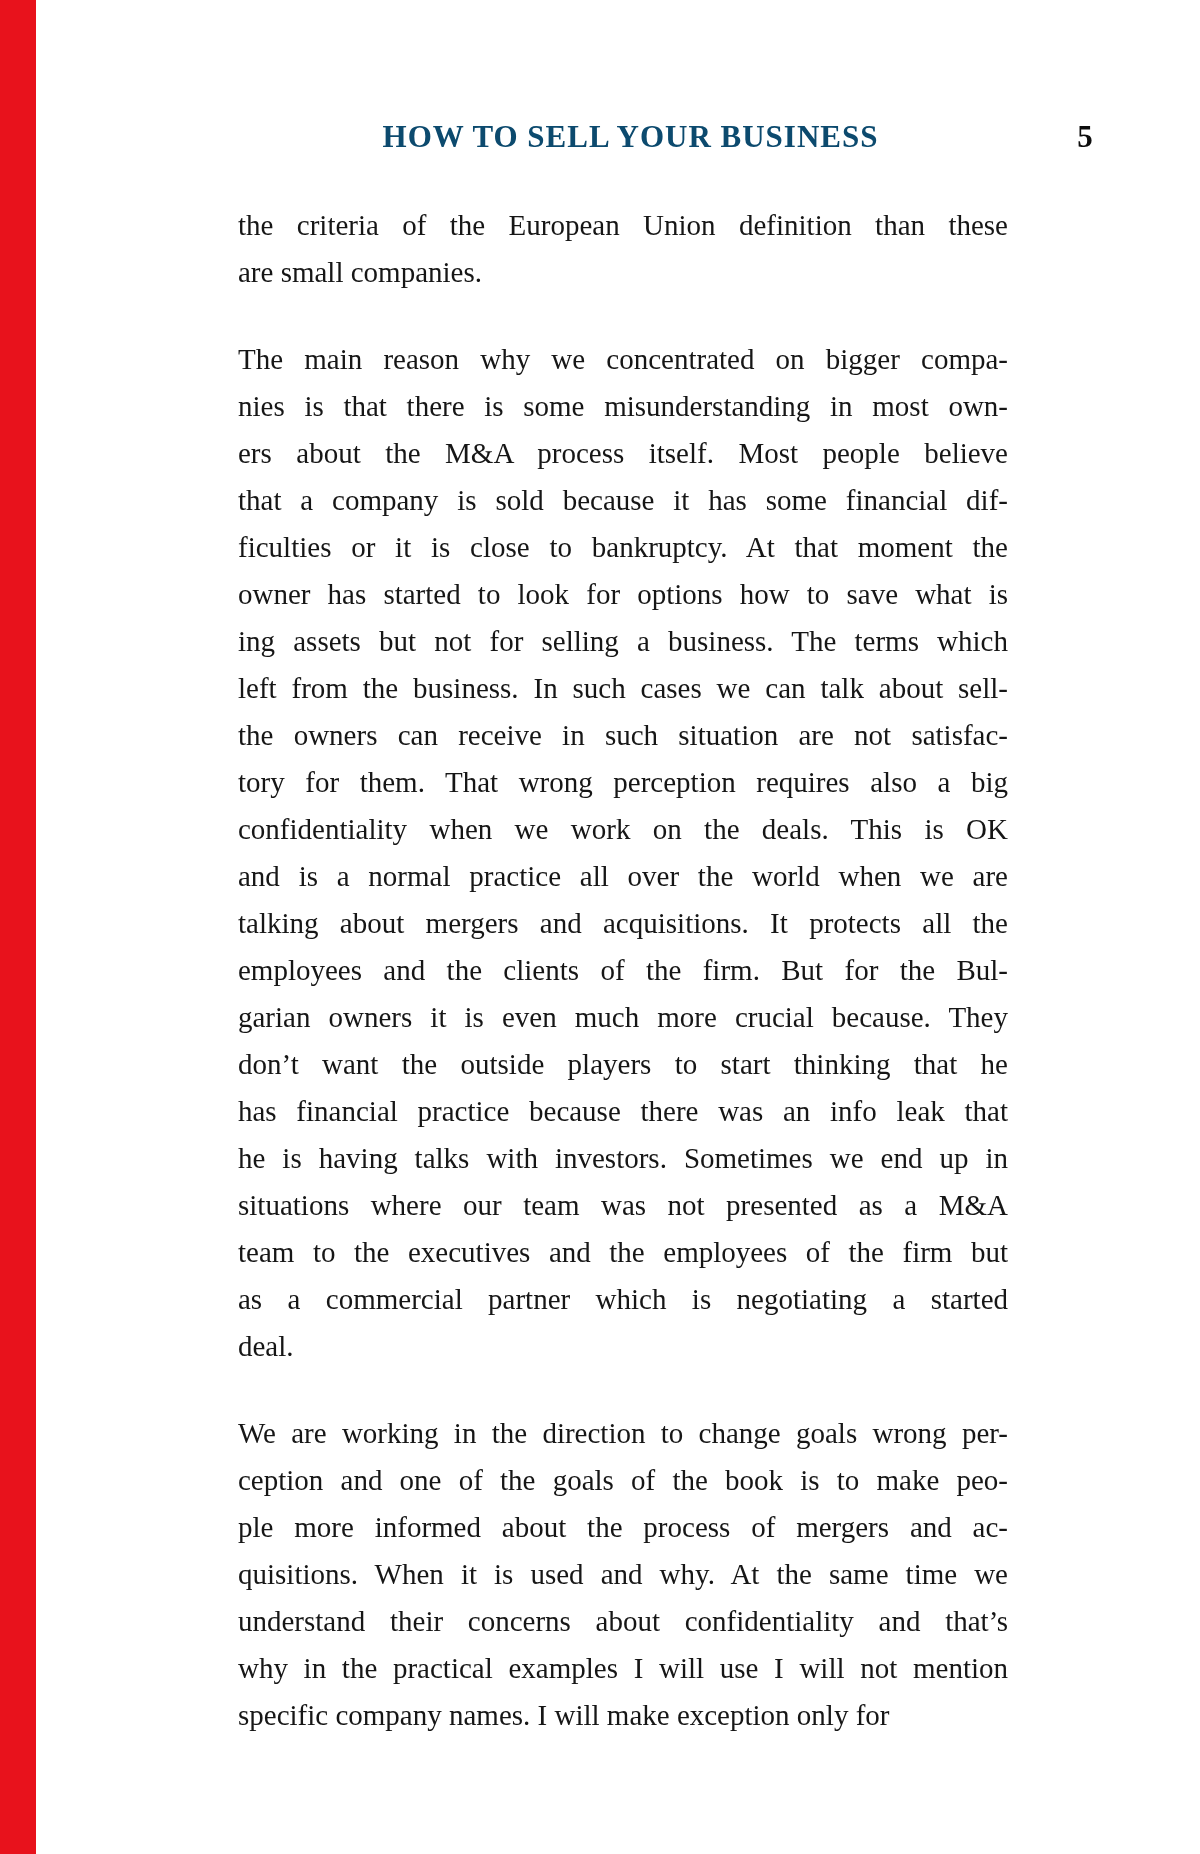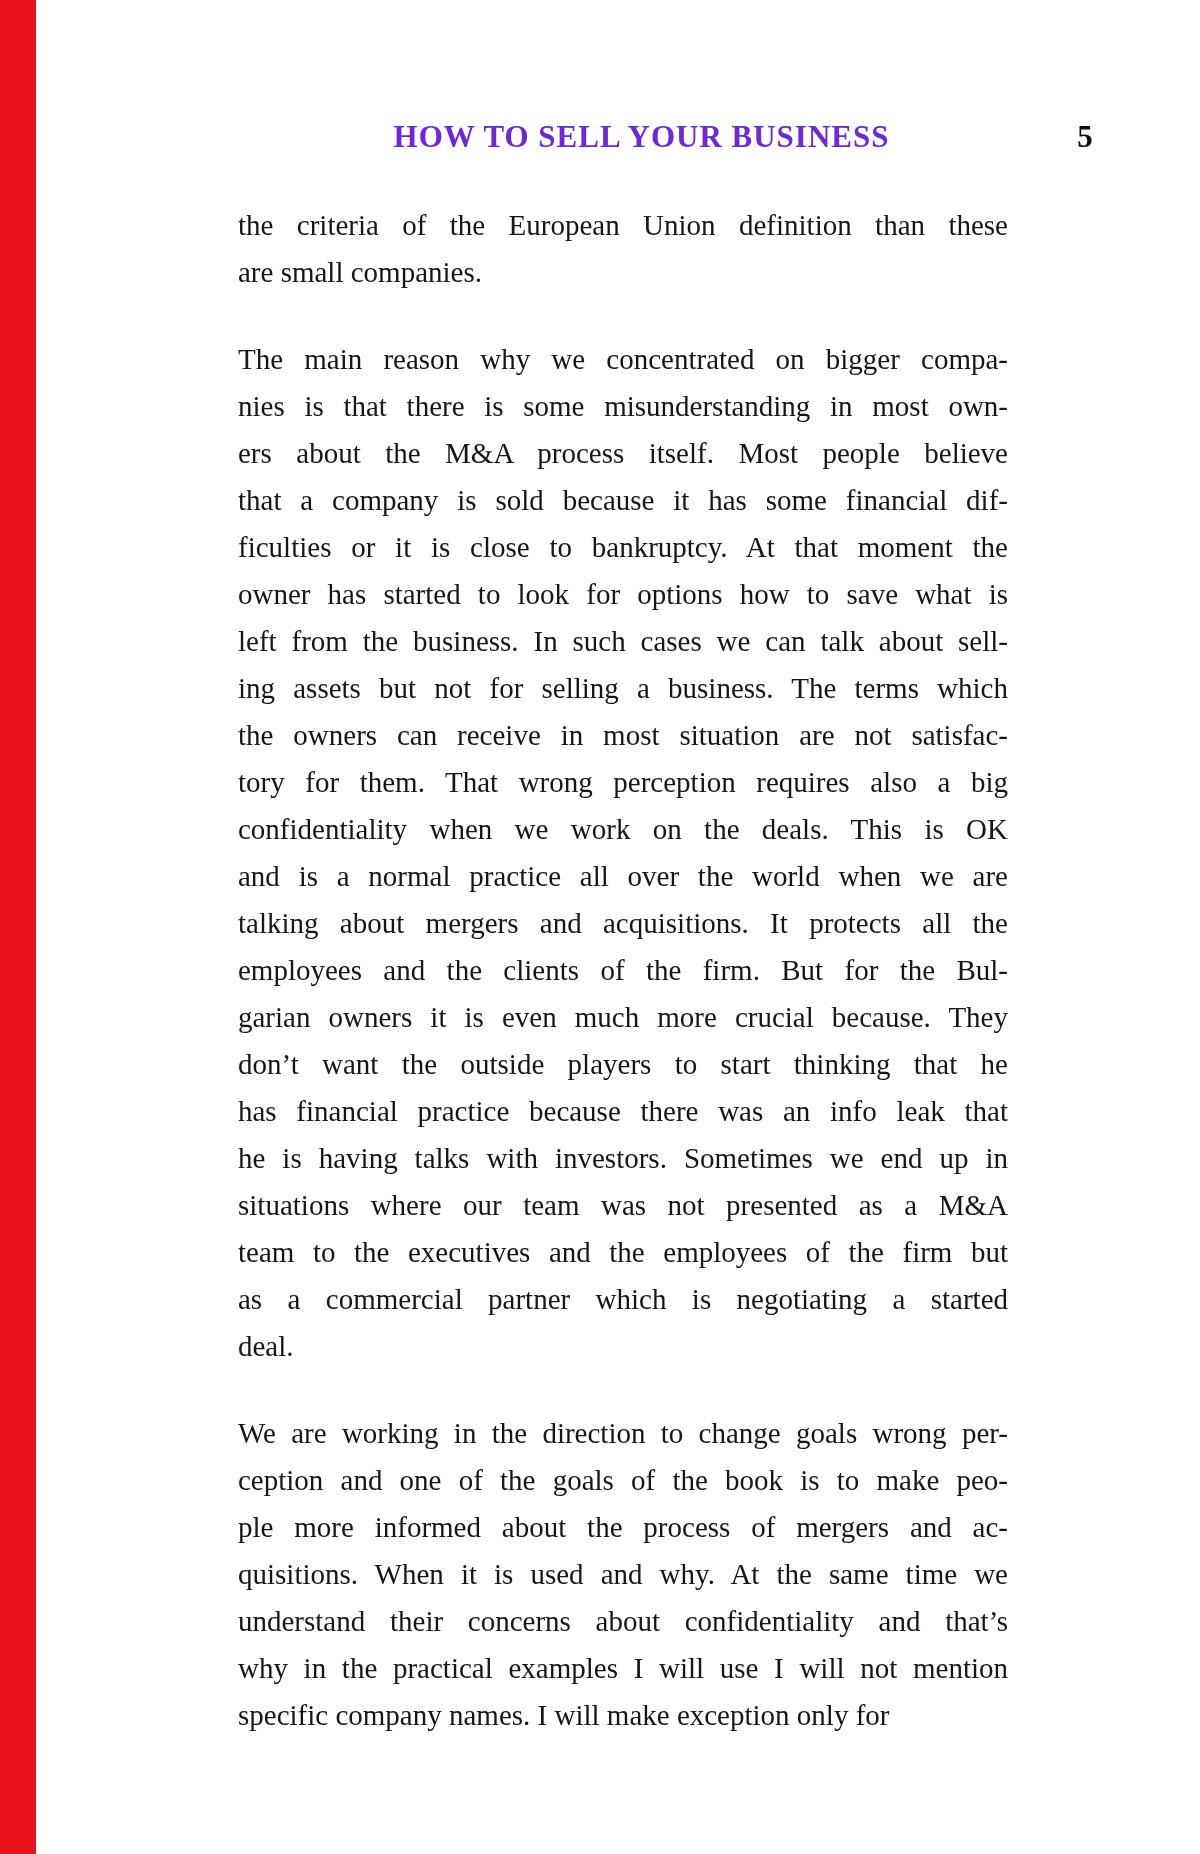--- a/index.html
+++ b/index.html
@@ -26,28 +26,28 @@
   }
   .running-header {
     position: absolute;
     top: 114px;
     left: 0;
     width: 1200px;
     height: 50px;
   }
   .header-title {
     position: absolute;
-    left: 253px;
+    left: 242px;
     width: 777px;
     text-align: center;
     font-weight: bold;
     font-size: 31px;
     line-height: 46px;
     letter-spacing: 1px;
-    color: #6d28d9;
+    color: #0c4a6e;
     white-space: nowrap;
   }
   .folio {
     position: absolute;
     left: 1045px;
     width: 80px;
     text-align: center;
     font-weight: bold;
     font-size: 31px;
     line-height: 46px;
@@ -95,23 +95,23 @@
         <div class="text-line">the criteria of the European Union definition than these</div>
         <div class="text-line last-line">are small companies.</div>
       </div>
       <div class="paragraph">
         <div class="text-line">The main reason why we concentrated on bigger compa-</div>
         <div class="text-line">nies is that there is some misunderstanding in most own-</div>
         <div class="text-line">ers about the M&amp;A process itself. Most people believe</div>
         <div class="text-line">that a company is sold because it has some financial dif-</div>
         <div class="text-line">ficulties or it is close to bankruptcy. At that moment the</div>
         <div class="text-line">owner has started to look for options how to save what is</div>
+        <div class="text-line">ing assets but not for selling a business. The terms which</div>
         <div class="text-line">left from the business. In such cases we can talk about sell-</div>
-        <div class="text-line">ing assets but not for selling a business. The terms which</div>
-        <div class="text-line">the owners can receive in most situation are not satisfac-</div>
+        <div class="text-line">the owners can receive in such situation are not satisfac-</div>
         <div class="text-line">tory for them. That wrong perception requires also a big</div>
         <div class="text-line">confidentiality when we work on the deals. This is OK</div>
         <div class="text-line">and is a normal practice all over the world when we are</div>
         <div class="text-line">talking about mergers and acquisitions. It protects all the</div>
         <div class="text-line">employees and the clients of the firm. But for the Bul-</div>
         <div class="text-line">garian owners it is even much more crucial because. They</div>
         <div class="text-line">don’t want the outside players to start thinking that he</div>
         <div class="text-line">has financial practice because there was an info leak that</div>
         <div class="text-line">he is having talks with investors. Sometimes we end up in</div>
         <div class="text-line">situations where our team was not presented as a M&amp;A</div>

